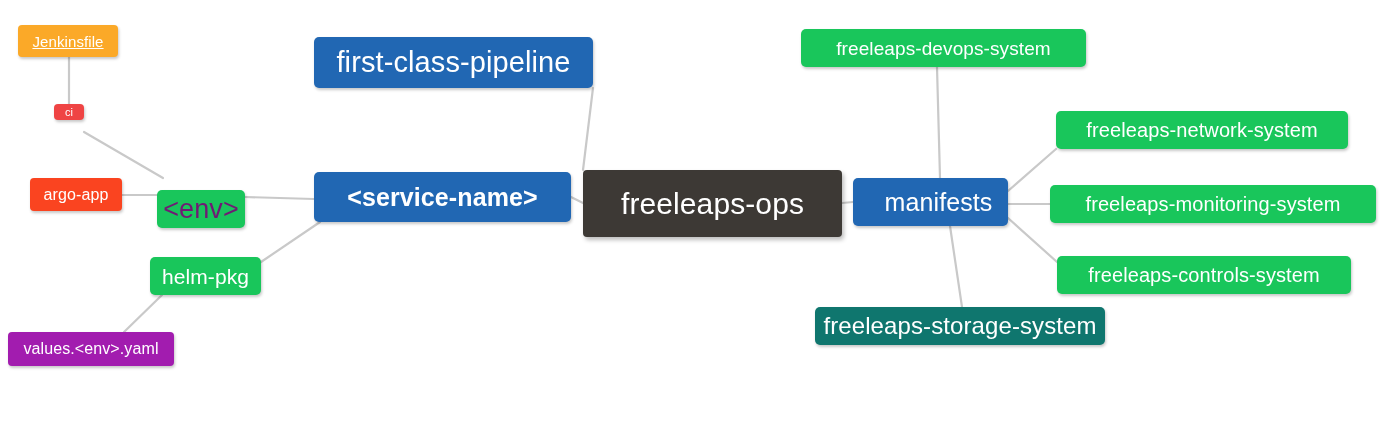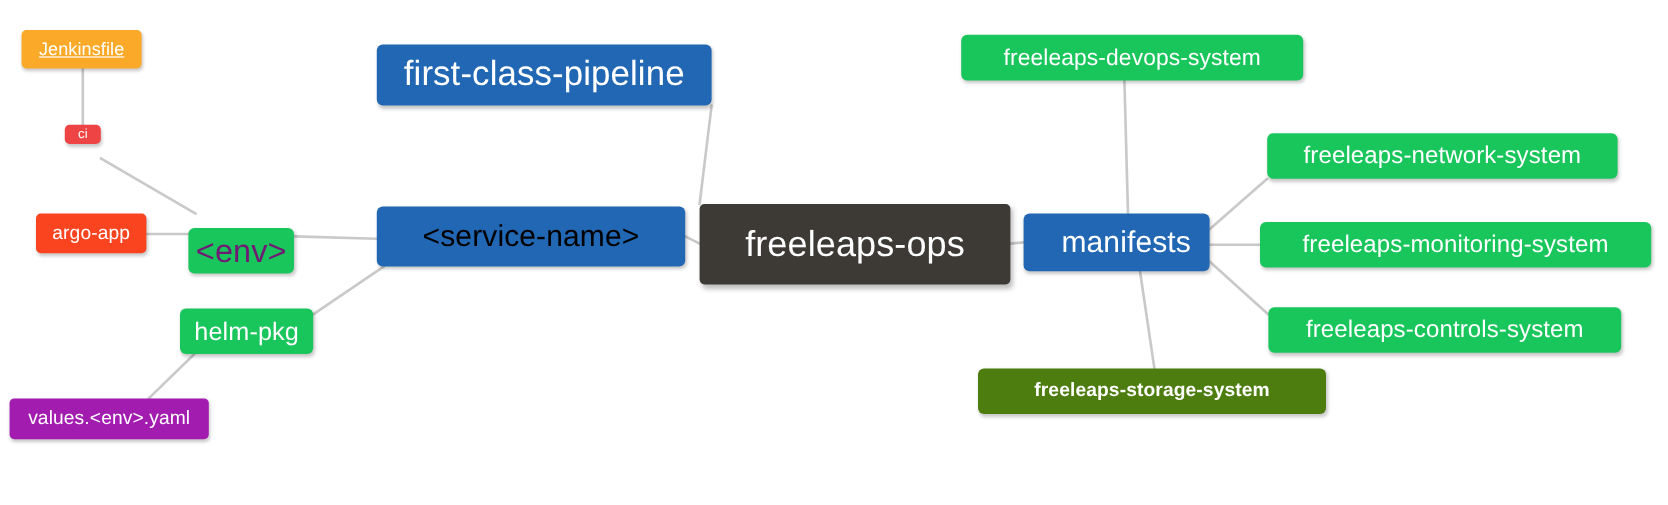--- a/index.html
+++ b/index.html
@@ -69,27 +69,27 @@
       <line x1="162" y1="295" x2="124" y2="332" class="edge" stroke="#c9c9c9"></line>
       <line x1="940" y1="178" x2="937" y2="67" class="edge" stroke="#c9c9c9"></line>
       <line x1="1008" y1="191" x2="1056" y2="149" class="edge" stroke="#c9c9c9"></line>
       <line x1="1008" y1="204" x2="1050" y2="204" class="edge" stroke="#c9c9c9"></line>
       <line x1="1008" y1="218" x2="1057" y2="262" class="edge" stroke="#c9c9c9"></line>
       <line x1="950" y1="226" x2="962" y2="307" class="edge" stroke="#c9c9c9"></line>
     </svg>
   <div id="node-layer">
       <div class="node root" style="left: 583px; top: 170px; width: 259px; height: 67px; background: rgb(61, 57, 53); font-size: 30px; color: rgb(255, 255, 255);">freeleaps-ops</div>
       <div class="node" style="left: 314px; top: 37px; width: 279px; height: 51px; background: rgb(33, 103, 179); font-size: 29px; color: rgb(255, 255, 255);">first-class-pipeline</div>
-      <div class="node" style="left: 314px; top: 172px; width: 257px; height: 50px; background: rgb(33, 103, 179); font-size: 25px; color: #000000;">&lt;service-name&gt;</div>
+      <div class="node" style="left: 314px; top: 172px; width: 257px; height: 50px; background: rgb(33, 103, 179); font-size: 25px; color: #ffffff; font-weight: bold;">&lt;service-name&gt;</div>
       <div class="node" style="left: 853px; top: 178px; width: 155px; height: 48px; background: rgb(33, 103, 179); font-size: 25px; color: rgb(255, 255, 255); padding-left: 28px;">manifests</div>
       <div class="node" style="left: 157px; top: 178px; width: 88px; height: 38px; background: rgb(25, 198, 91); font-size: 27px; color: #701a75; margin-top: 12px;">&lt;env&gt;</div>
       <div class="node" style="left: 150px; top: 257px; width: 111px; height: 38px; background: rgb(25, 198, 91); font-size: 21px; color: rgb(255, 255, 255);">helm-pkg</div>
       <div class="node lvl-sm" style="left: 54px; top: 104px; width: 30px; height: 16px; background: #ef4444; font-size: 11px; color: rgb(255, 255, 255);">ci</div>
       <div class="node lvl-sm" style="left: 18px; top: 25px; width: 100px; height: 32px; background: rgb(251, 169, 40); font-size: 15px; color: rgb(255, 255, 255); text-decoration: underline;">Jenkinsfile</div>
       <div class="node lvl-sm" style="left: 30px; top: 178px; width: 92px; height: 33px; background: rgb(250, 68, 32); font-size: 16px; color: rgb(255, 255, 255); text-align: center;">argo-app</div>
       <div class="node lvl-sm" style="left: 8px; top: 332px; width: 166px; height: 34px; background: #a21caf; font-size: 16px; color: rgb(255, 255, 255);">values.&lt;env&gt;.yaml</div>
       <div class="node" style="left: 801px; top: 29px; width: 285px; height: 38px; background: rgb(25, 198, 91); font-size: 19px; color: rgb(255, 255, 255);">freeleaps-devops-system</div>
       <div class="node" style="left: 1056px; top: 111px; width: 292px; height: 38px; background: rgb(25, 198, 91); font-size: 20px; color: rgb(255, 255, 255);">freeleaps-network-system</div>
       <div class="node" style="left: 1050px; top: 185px; width: 326px; height: 38px; background: rgb(25, 198, 91); font-size: 20px; color: rgb(255, 255, 255);">freeleaps-monitoring-system</div>
       <div class="node" style="left: 1057px; top: 256px; width: 294px; height: 38px; background: rgb(25, 198, 91); font-size: 20px; color: rgb(255, 255, 255);">freeleaps-controls-system</div>
-      <div class="node" style="left: 815px; top: 307px; width: 290px; height: 38px; background: #4d7c0f; font-size: 16px; color: rgb(255, 255, 255); font-weight: bold;">freeleaps-storage-system</div>
+      <div class="node" style="left: 815px; top: 307px; width: 290px; height: 38px; background: #0f766e; font-size: 24px; color: rgb(255, 255, 255);">freeleaps-storage-system</div>
     </div>
 </div>
 
 </body></html>

